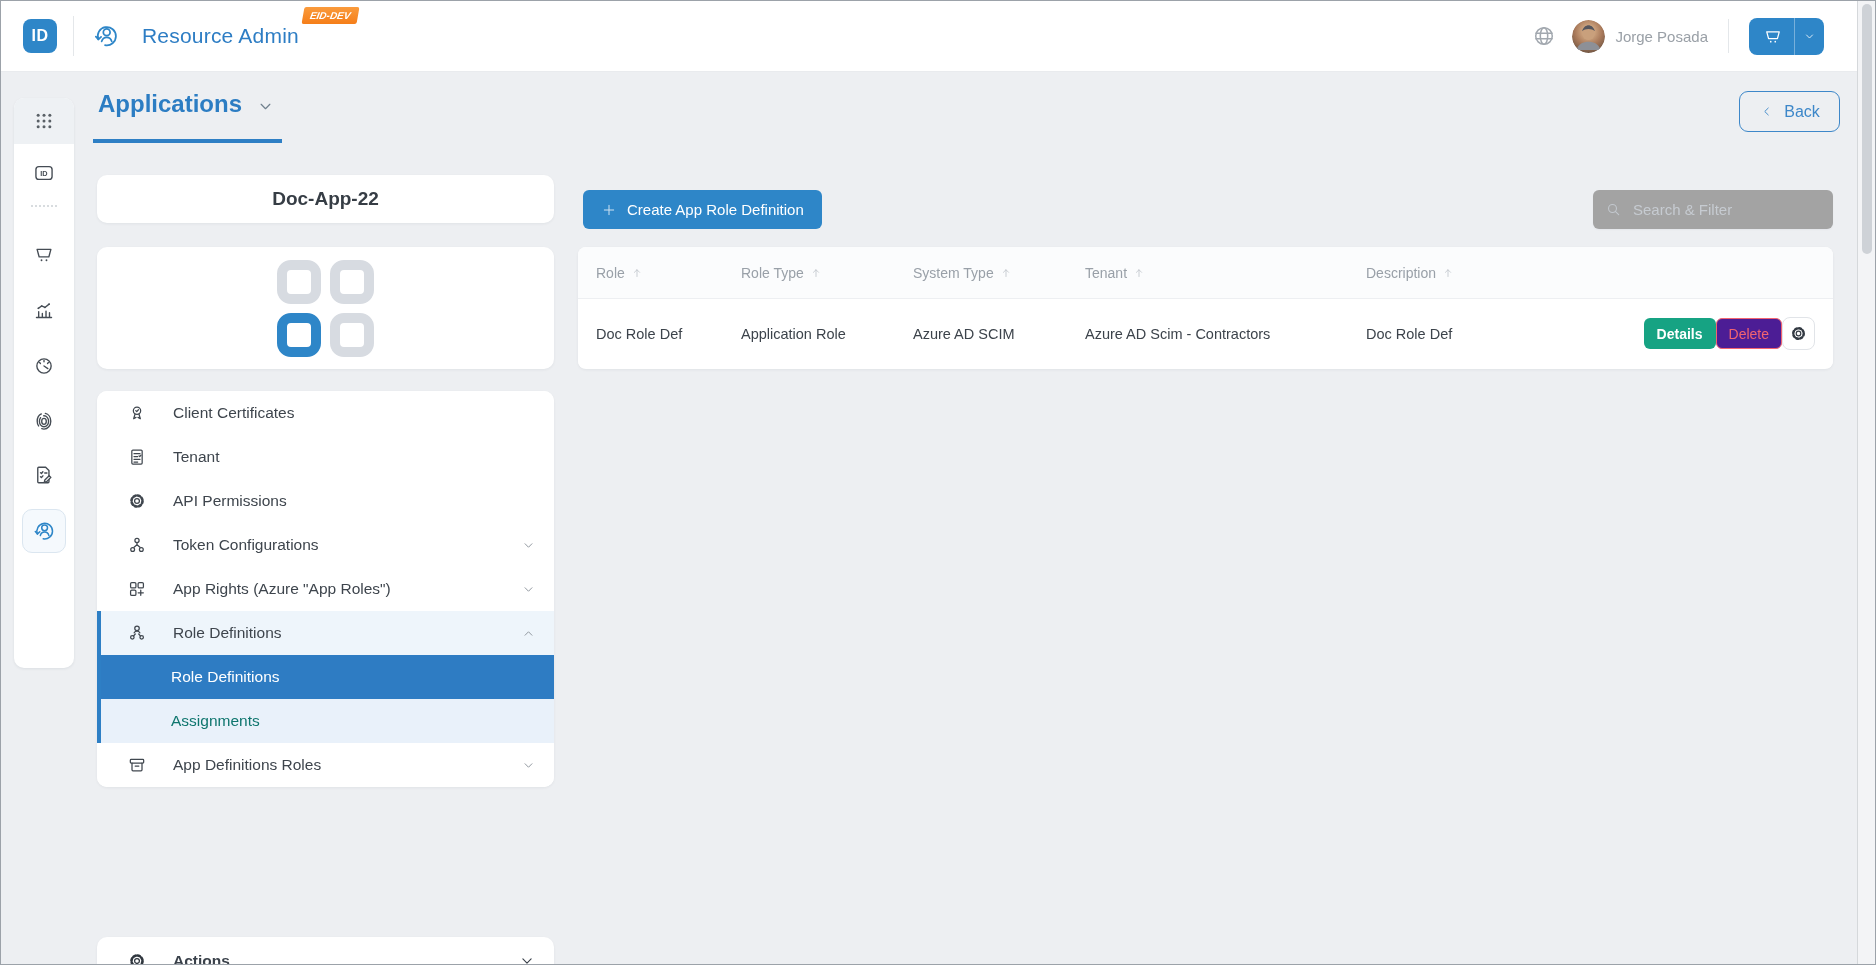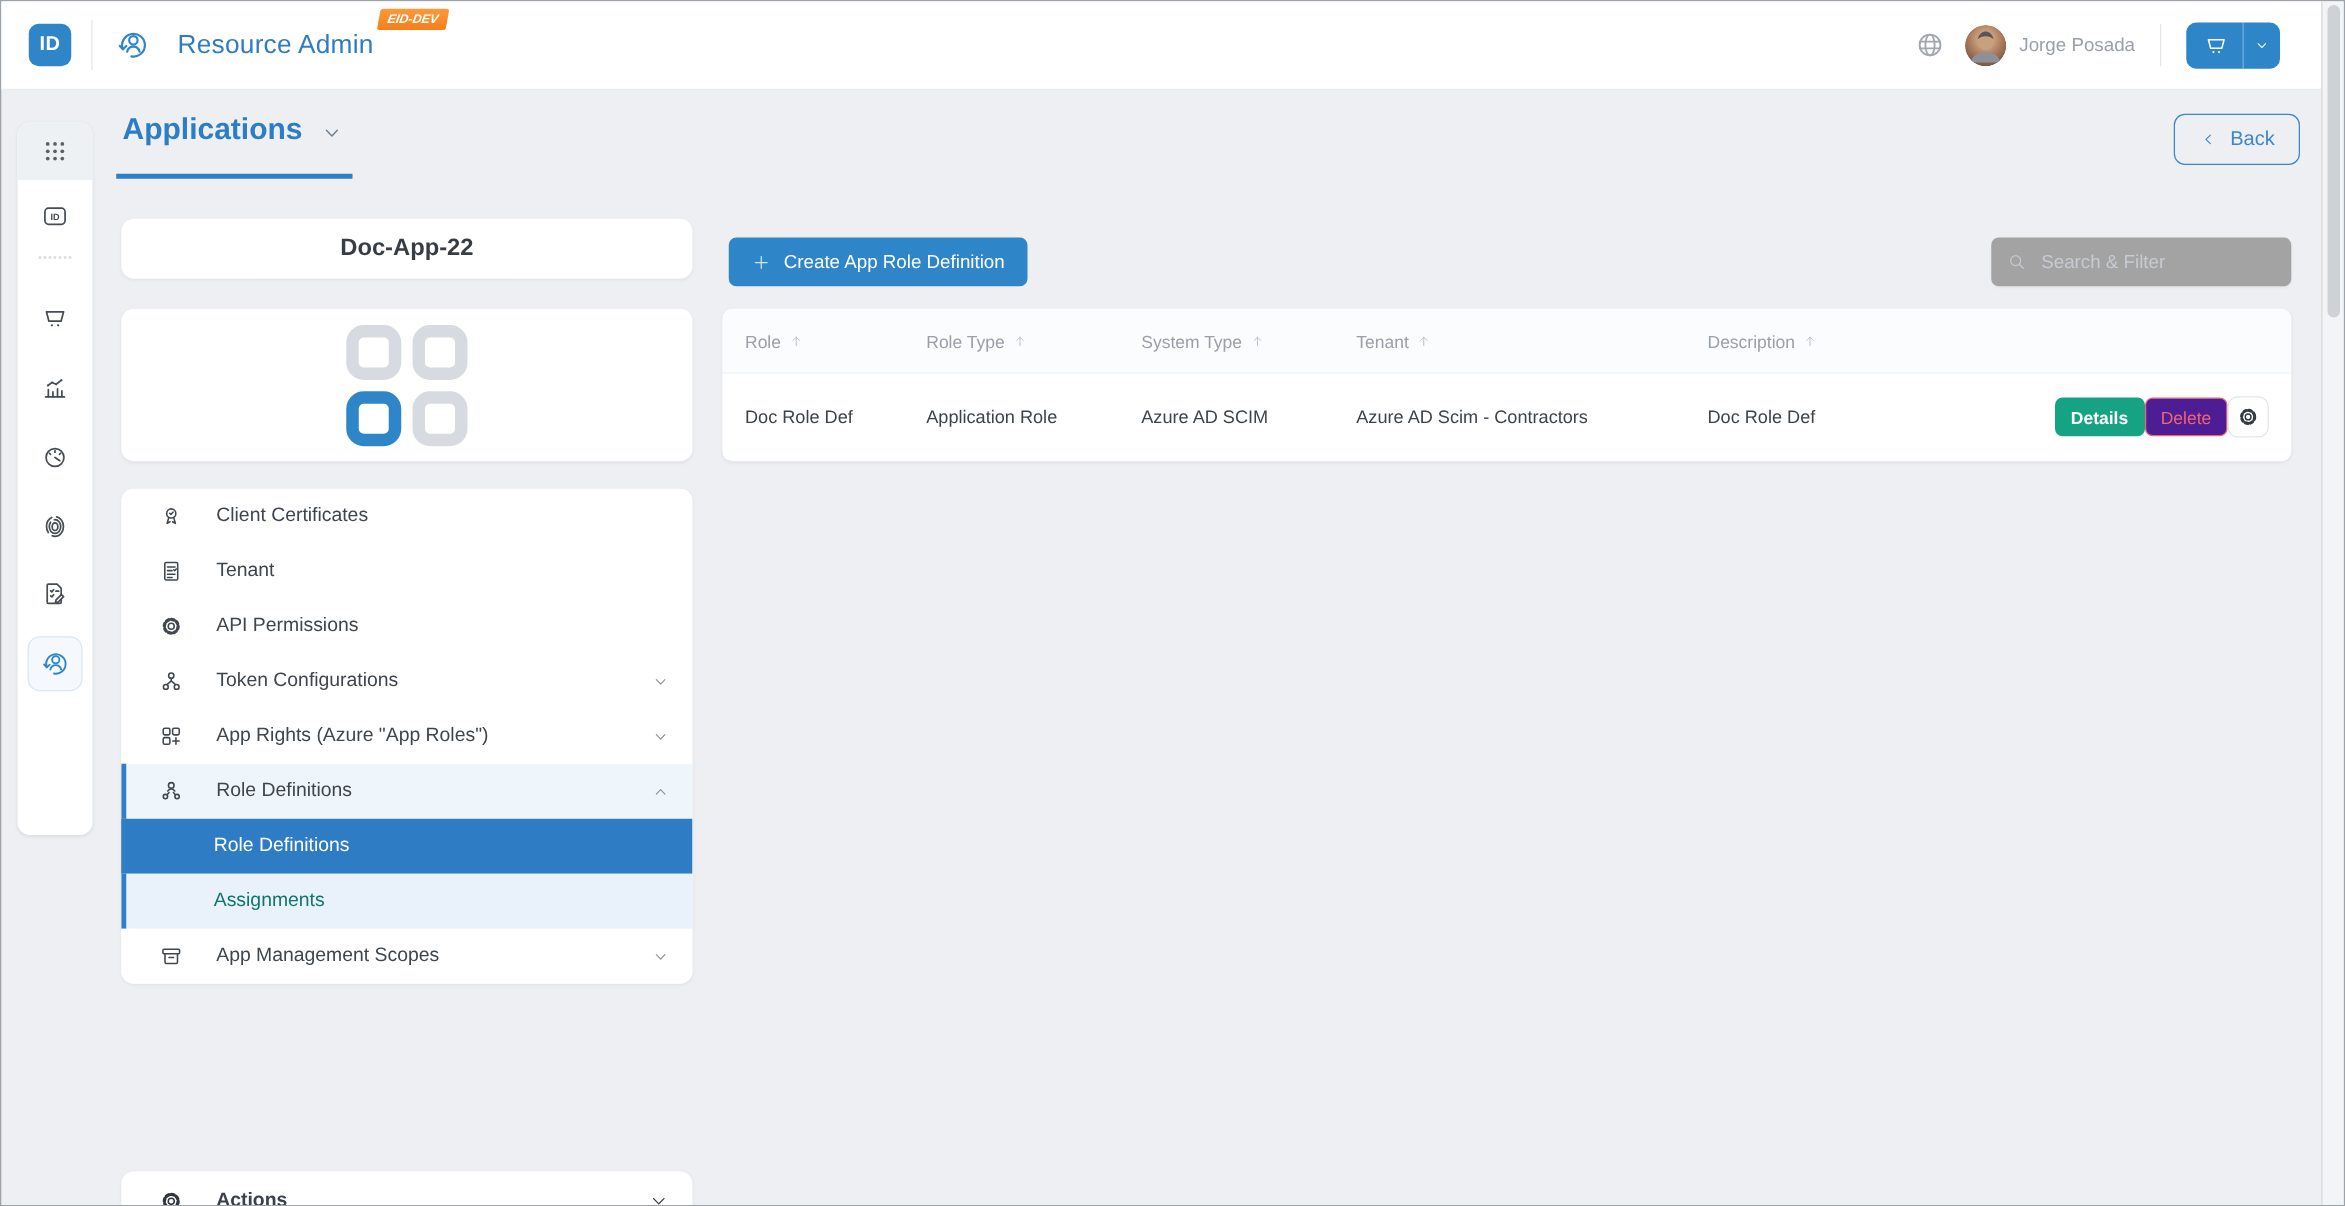--- a/index.html
+++ b/index.html
@@ -470,21 +470,21 @@
   </div>
   <div class="menu-item sub">
     <span>Assignments</span>
   </div>
   <div class="menu-item">
     <span class="mi-icon">
         <svg class="ic">
           <use href="#i-archive"></use>
         </svg>
       </span>
-    <span>App Management Scopes</span>
+    <span>App Definitions Roles</span>
     <span class="mi-chev">
         <svg class="ic">
           <use href="#i-chev"></use>
         </svg>
       </span>
   </div>
 </div>
 
 <div class="card card-actions">
   <div class="actions-row">

